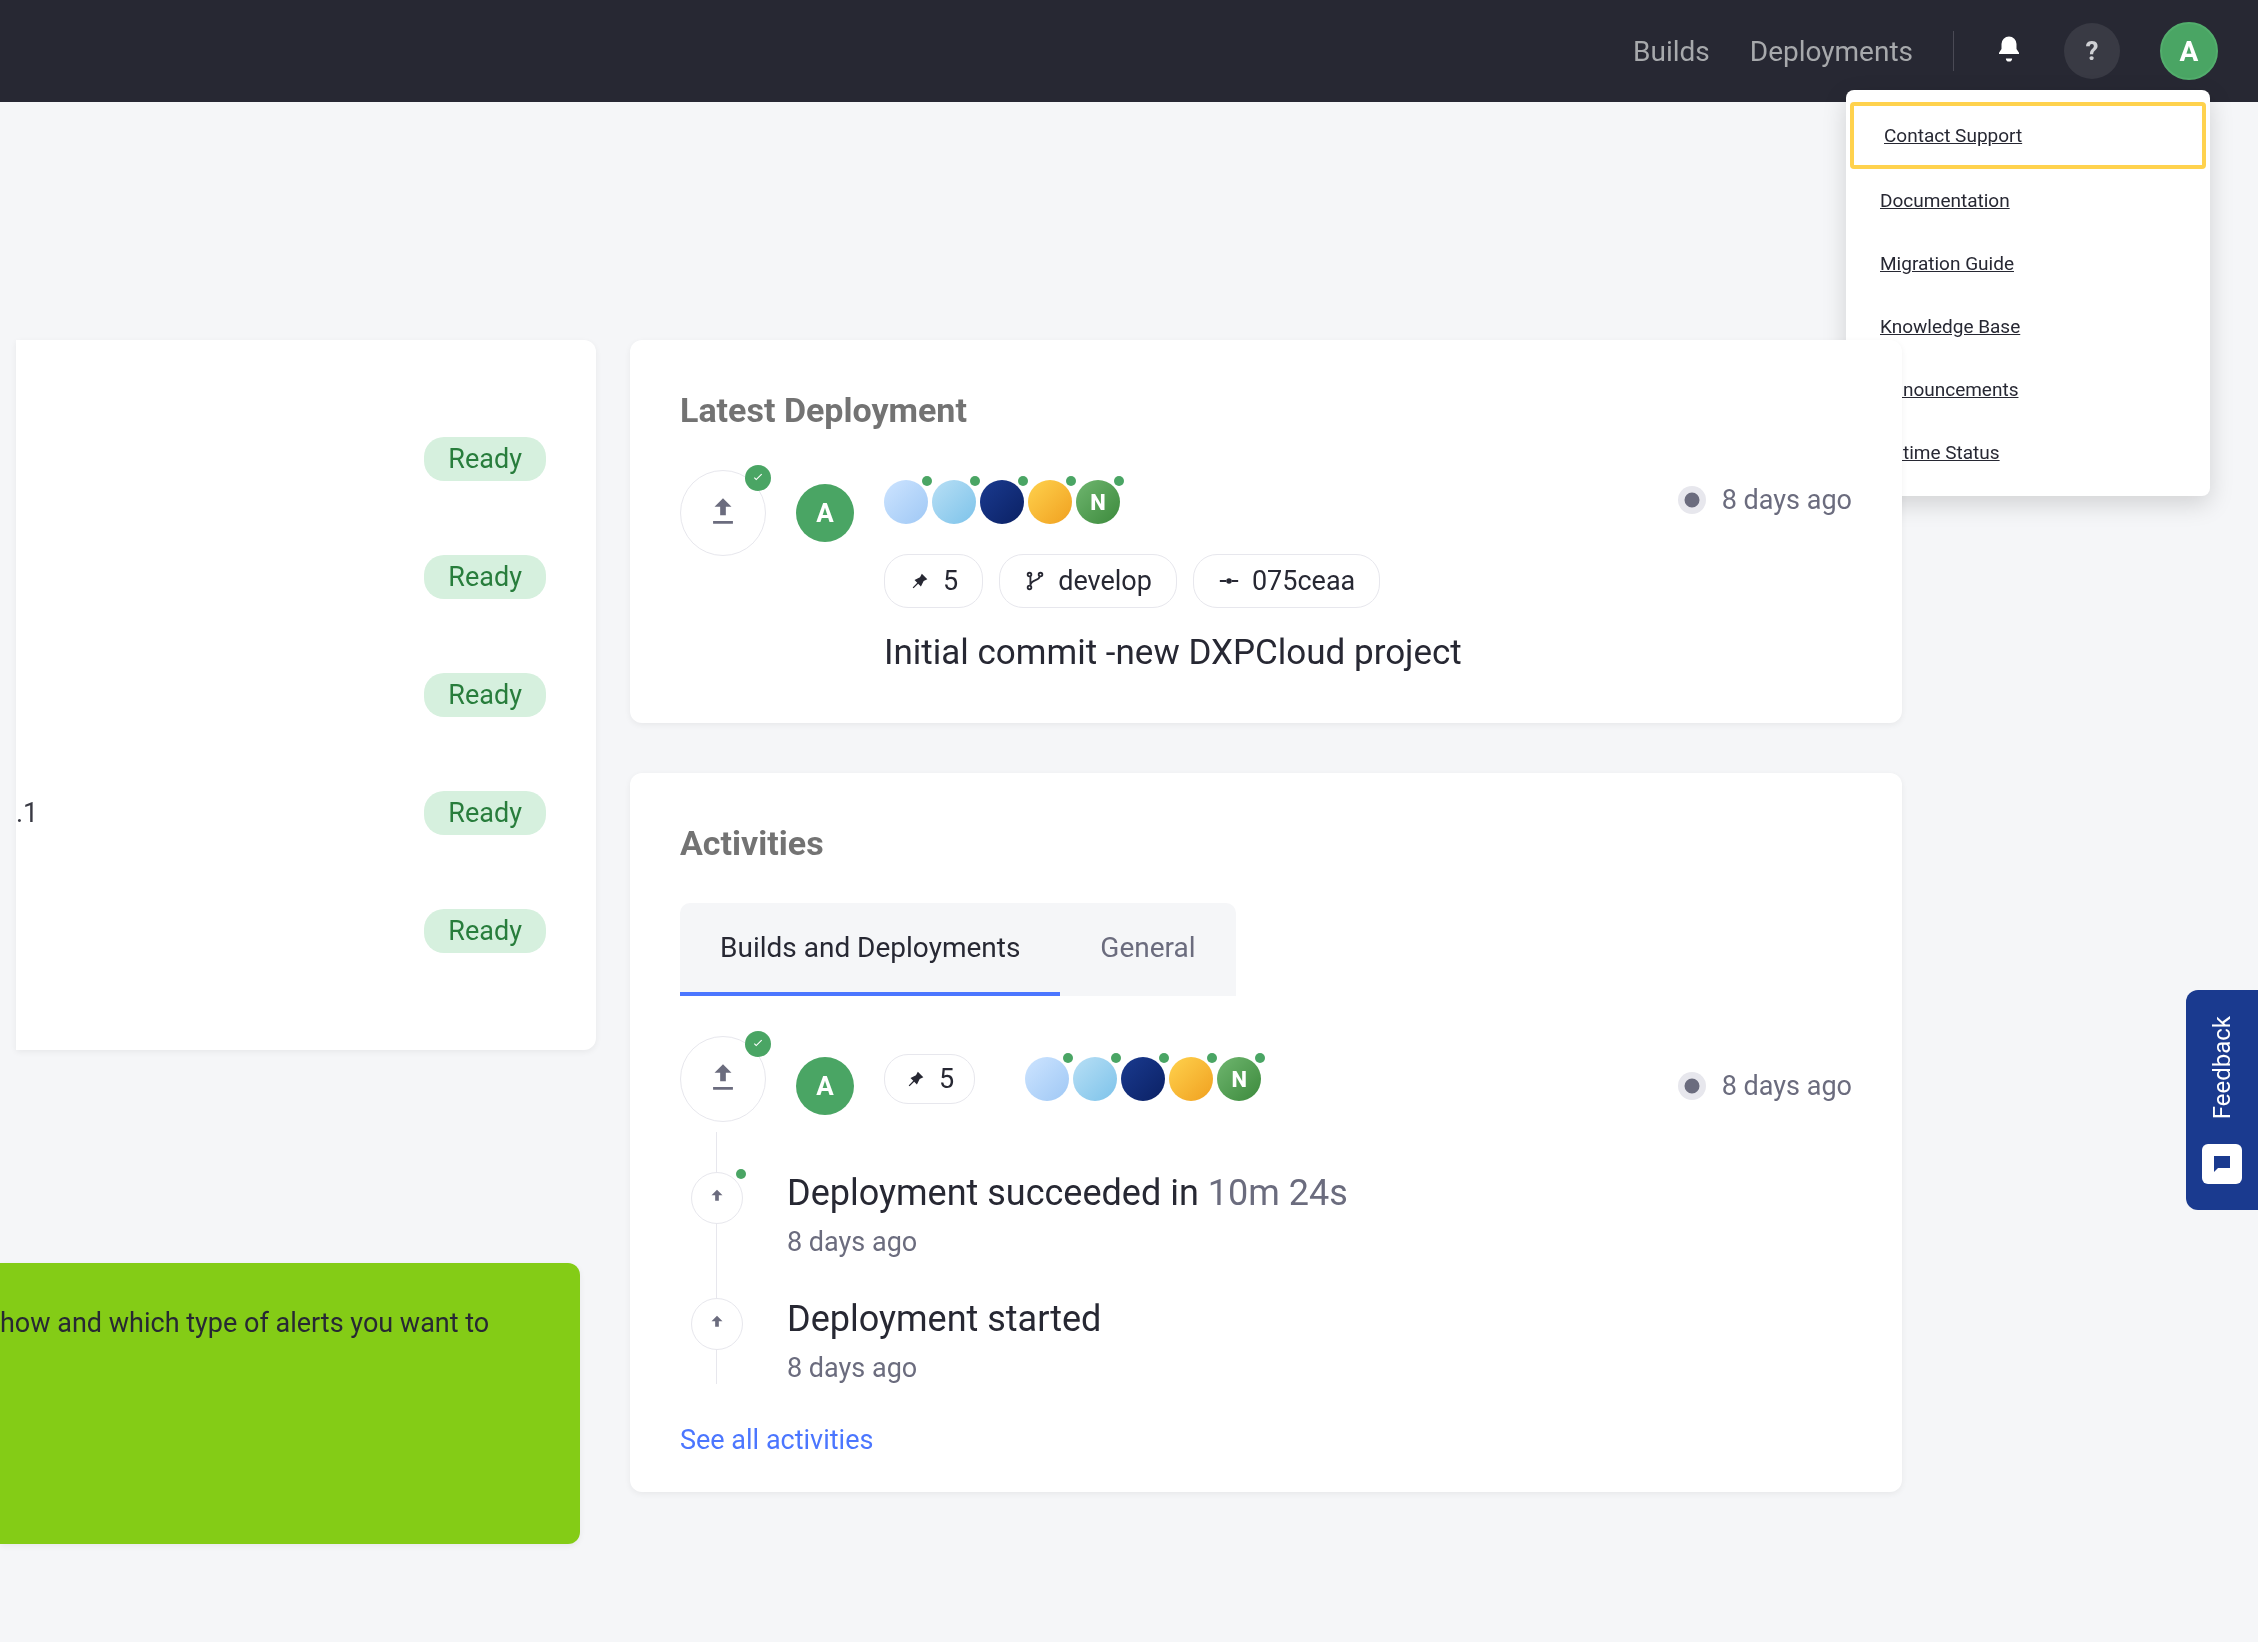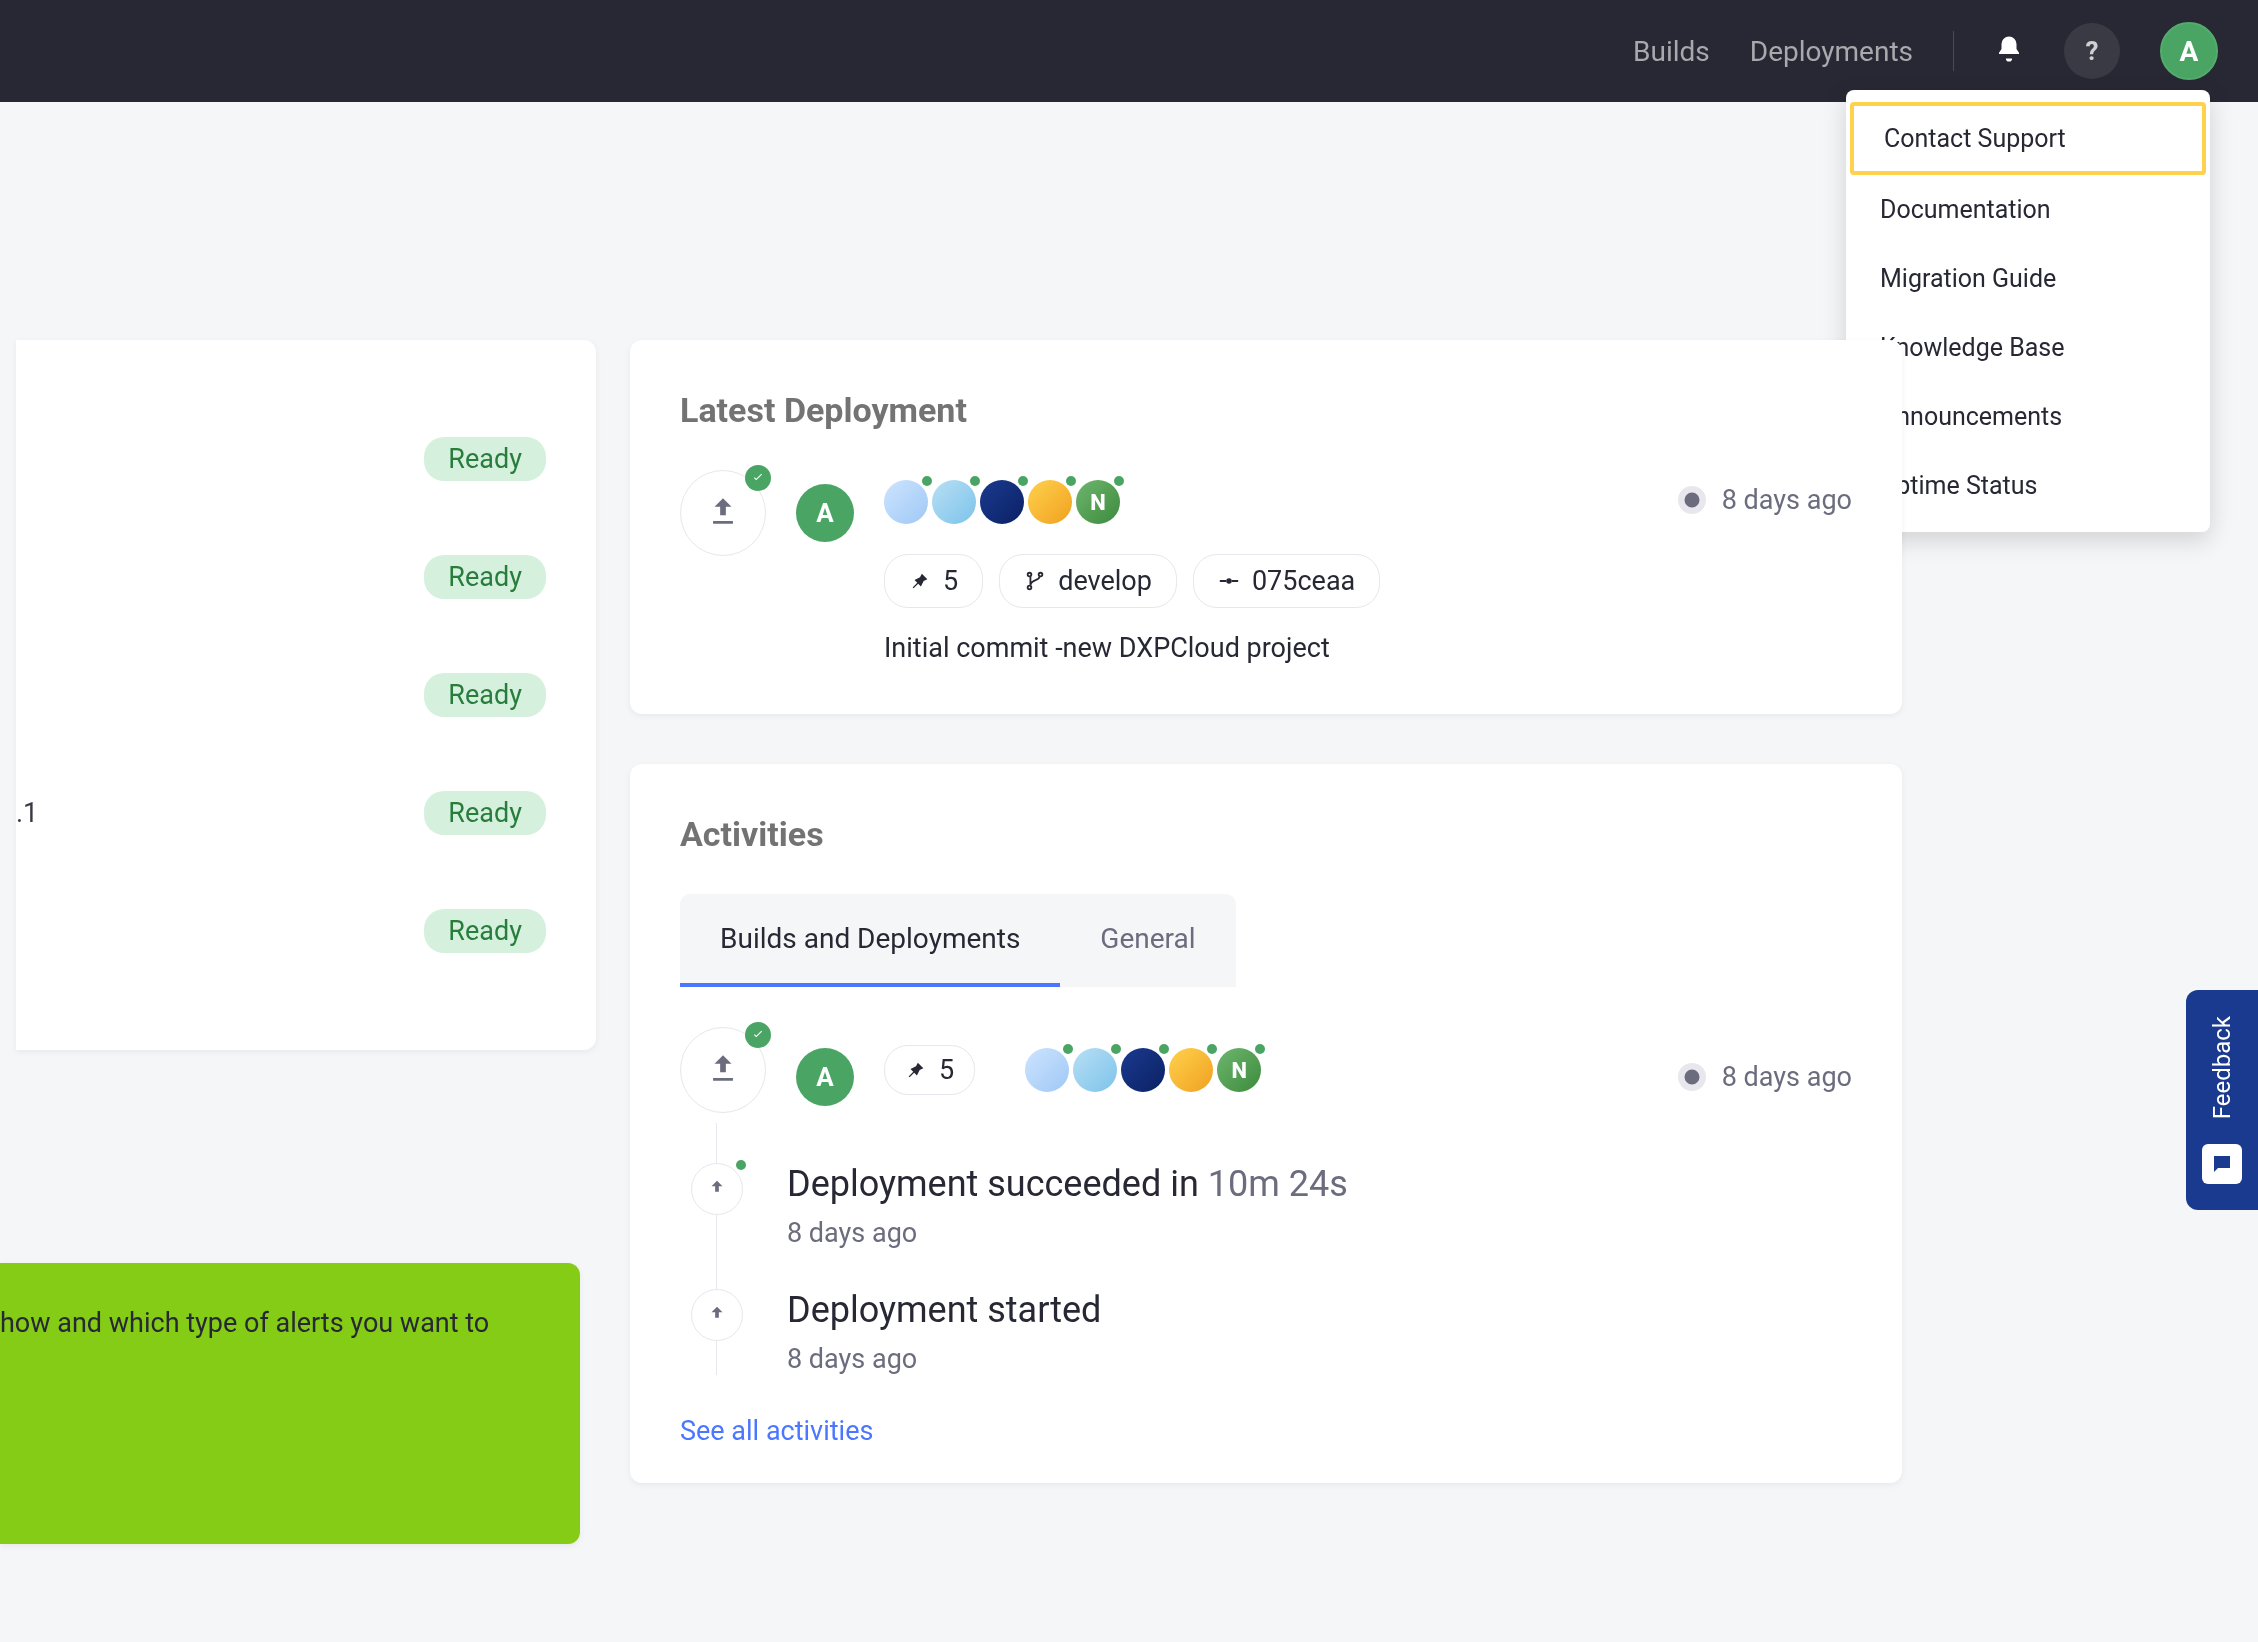--- a/index.html
+++ b/index.html
@@ -8,21 +8,21 @@
 
 .topnav { position:absolute; top:0; left:0; right:0; height:102px; background:#272833; display:flex; align-items:center; justify-content:flex-end; padding-right:40px; gap:40px; }
 .topnav a { color:#a7a9ac; text-decoration:none; font-size:28px; }
 .topnav .divider { width:1px; height:40px; background:#4a4a55; }
 .bell-icon svg, .help-icon-btn svg { width:30px; height:30px; fill:#fff; }
 .help-icon-btn { width:56px; height:56px; border-radius:50%; background:#393a44; display:flex; align-items:center; justify-content:center; color:#cfd0d4; font-size:26px; font-weight:700; }
 .avatar-btn { width:58px; height:58px; border-radius:50%; background:#4aa564; display:flex; align-items:center; justify-content:center; color:#fff; font-size:28px; font-weight:700; border:2px solid #52ad6c; }
 
 
 .help-dropdown { position:absolute; top:90px; right:48px; background:#fff; width:364px; border-radius:8px; box-shadow:0 8px 24px rgba(0,0,0,.15); padding:12px 0; }
-.help-dropdown .item { padding:20px 34px; font-size:25px; color:#272833; cursor:pointer; }
+.help-dropdown .item { padding:20px 34px; font-size:19px; color:#272833; cursor:pointer;text-decoration:underline; }
 .help-dropdown .item.highlight { border:4px solid #ffd24d; border-radius:4px; margin:0 4px; padding:18px 30px; }
 
 
 .sidebar-card { position:absolute; top:340px; left:16px; width:580px; background:#fff; border-radius:0 12px 12px 0; box-shadow:0 2px 6px rgba(0,0,0,.06); padding:60px 50px 60px 0; }
 .sidebar-row { display:flex; align-items:center; justify-content:flex-end; height:118px; }
 .sidebar-row .ready { background:#d6f0de; color:#287d3c; font-size:27px; padding:6px 24px; border-radius:20px; }
 .sidebar-row .ver { position:absolute; left:0; font-size:27px; color:#393a44; }
 .sidebar-note { position:absolute; top:1263px; left:0; width:580px; background:#84cc16; border-radius:0 12px 12px 0; box-shadow:0 2px 6px rgba(0,0,0,.06); padding:40px 30px 200px 0; }
 .sidebar-note p { font-size:27px; color:#272833; line-height:1.5; }
 
@@ -46,21 +46,21 @@
 .svc1 { background:linear-gradient(135deg,#cde4ff,#9fc8f5); }
 .svc2 { background:linear-gradient(135deg,#b8dff5,#7dc3ea); }
 .svc3 { background:linear-gradient(135deg,#1a3a8f,#0b2164); }
 .svc4 { background:linear-gradient(135deg,#ffd24d,#f0a020); }
 .svc5 { background:linear-gradient(135deg,#6fb66f,#3c8a3c); }
 .svc5 span { position:absolute; inset:0; display:flex; align-items:center; justify-content:center; color:#fff; font-size:22px; font-weight:800; }
 
 .chips { display:flex; gap:16px; margin-bottom:24px; }
 .chip { border:1px solid #e7e7ed; border-radius:24px; padding:10px 24px; display:flex; align-items:center; gap:12px; font-size:27px; color:#272833; }
 .chip svg { width:22px; height:22px; fill:#272833; }
-.commit-msg { font-size:27px; color:#272833; }
+.commit-msg { font-size:35px; color:#272833; }
 
 .time-col { display:flex; align-items:center; gap:16px; color:#6b6c7e; font-size:27px; margin-top:14px; }
 .time-col .clk { width:28px; height:28px; border-radius:50%; background:#e7e7ed; display:flex; align-items:center; justify-content:center; }
 .time-col .clk svg { width:18px; height:18px; fill:#6b6c7e; }
 
 
 .tabs { display:flex; background:#f5f6f8; border-radius:10px 10px 0 0; width:fit-content; }
 .tabs .tab { padding:28px 40px; font-size:28px; color:#6b6c7e; cursor:pointer; }
 .tabs .tab.active { color:#272833; border-bottom:4px solid #4b76ff; }
 

